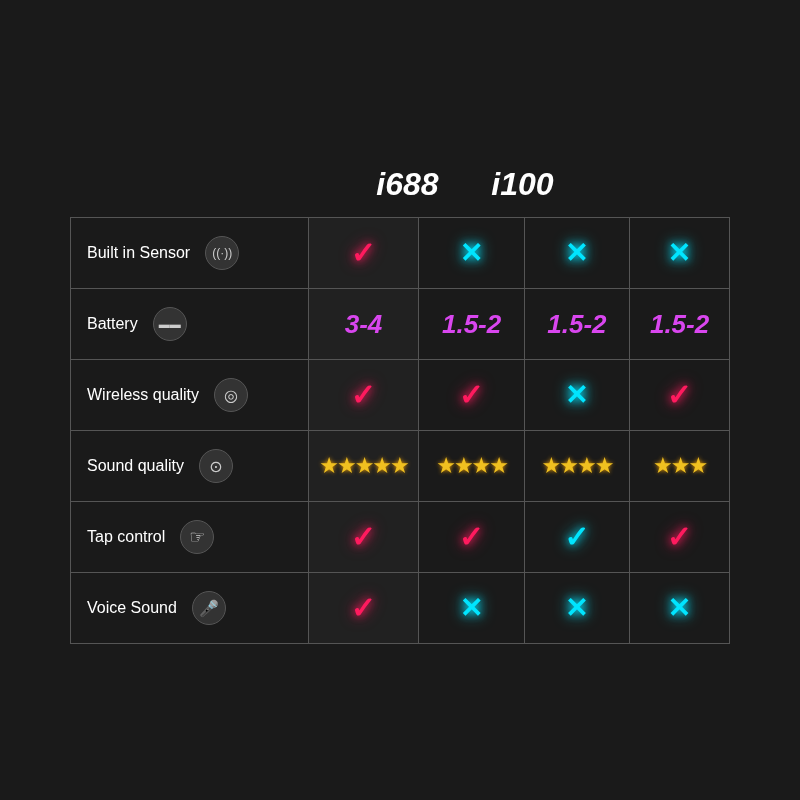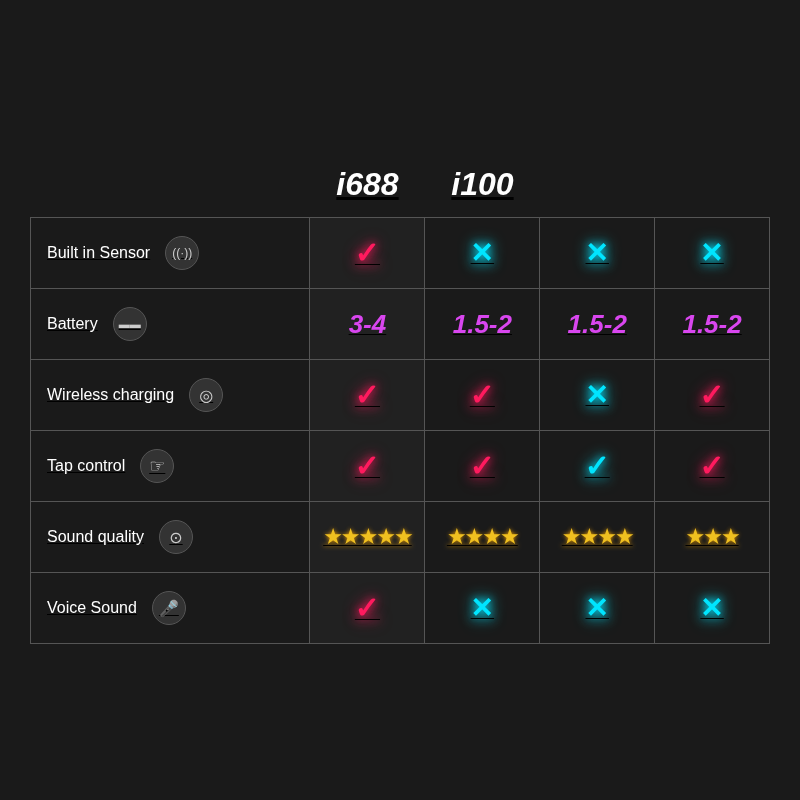--- a/index.html
+++ b/index.html
@@ -8,23 +8,22 @@
       width: 800px;
       height: 800px;
       background: #1a1a1a;
       display: flex;
       align-items: center;
       justify-content: center;
       font-family: Arial, sans-serif;
     }
 
     .container {
-      width: 740px;
+      width: 660px;
       background: #1a1a1a;
-      text-decoration: underline;
     }
 
     .header-row {
       display: grid;
       grid-template-columns: 280px 115px 115px 115px 115px;
       margin-bottom: 4px;
       padding-left: 0;
     }
 
     .header-cell {
@@ -183,62 +182,62 @@
             </div>
           </td>
           <td class="td-data col-first"><span class="bold-white">3-4</span></td>
           <td class="td-data"><span class="bold-white">1.5-2</span></td>
           <td class="td-data"><span class="bold-white">1.5-2</span></td>
           <td class="td-data"><span class="bold-white">1.5-2</span></td>
         </tr>
         <tr>
           <td class="td-label">
             <div class="label-cell">
-              <span class="label-text">Wireless charging</span>
+              <span class="label-text">Wireless quality</span>
               <div class="icon-circle">
                 <span style="font-size:16px; color:#ccc;">◎</span>
               </div>
             </div>
           </td>
           <td class="td-data col-first"><span class="check-red">✓</span></td>
           <td class="td-data"><span class="check-red">✓</span></td>
           <td class="td-data"><span class="cross-cyan">✕</span></td>
-          <td class="td-data"><span class="check-red">✓</span></td>
-        </tr>
-        <tr>
-          <td class="td-label">
-            <div class="label-cell">
-              <span class="label-text">Tap control</span>
-              <div class="icon-circle">
-                <span style="font-size:18px; color:#ccc;">☞</span>
-              </div>
-            </div>
-          </td>
-          <td class="td-data col-first"><span class="check-red">✓</span></td>
-          <td class="td-data"><span class="check-red">✓</span></td>
-          <td class="td-data"><span class="check-cyan">✓</span></td>
           <td class="td-data"><span class="check-red">✓</span></td>
         </tr>
         <tr>
           <td class="td-label">
             <div class="label-cell">
               <span class="label-text">Sound quality</span>
               <div class="icon-circle">
                 <span style="font-size:16px; color:#ccc;">⊙</span>
               </div>
             </div>
           </td>
           <td class="td-data col-first"><span class="stars">★★★★★</span></td>
           <td class="td-data"><span class="stars">★★★★</span></td>
           <td class="td-data"><span class="stars">★★★★</span></td>
           <td class="td-data"><span class="stars">★★★</span></td>
         </tr>
         <tr>
           <td class="td-label">
             <div class="label-cell">
+              <span class="label-text">Tap control</span>
+              <div class="icon-circle">
+                <span style="font-size:18px; color:#ccc;">☞</span>
+              </div>
+            </div>
+          </td>
+          <td class="td-data col-first"><span class="check-red">✓</span></td>
+          <td class="td-data"><span class="check-red">✓</span></td>
+          <td class="td-data"><span class="check-cyan">✓</span></td>
+          <td class="td-data"><span class="check-red">✓</span></td>
+        </tr>
+        <tr>
+          <td class="td-label">
+            <div class="label-cell">
               <span class="label-text">Voice Sound</span>
               <div class="icon-circle">
                 <span style="font-size:16px; color:#ccc;">🎤</span>
               </div>
             </div>
           </td>
           <td class="td-data col-first"><span class="check-red">✓</span></td>
           <td class="td-data"><span class="cross-cyan">✕</span></td>
           <td class="td-data"><span class="cross-cyan">✕</span></td>
           <td class="td-data"><span class="cross-cyan">✕</span></td>

